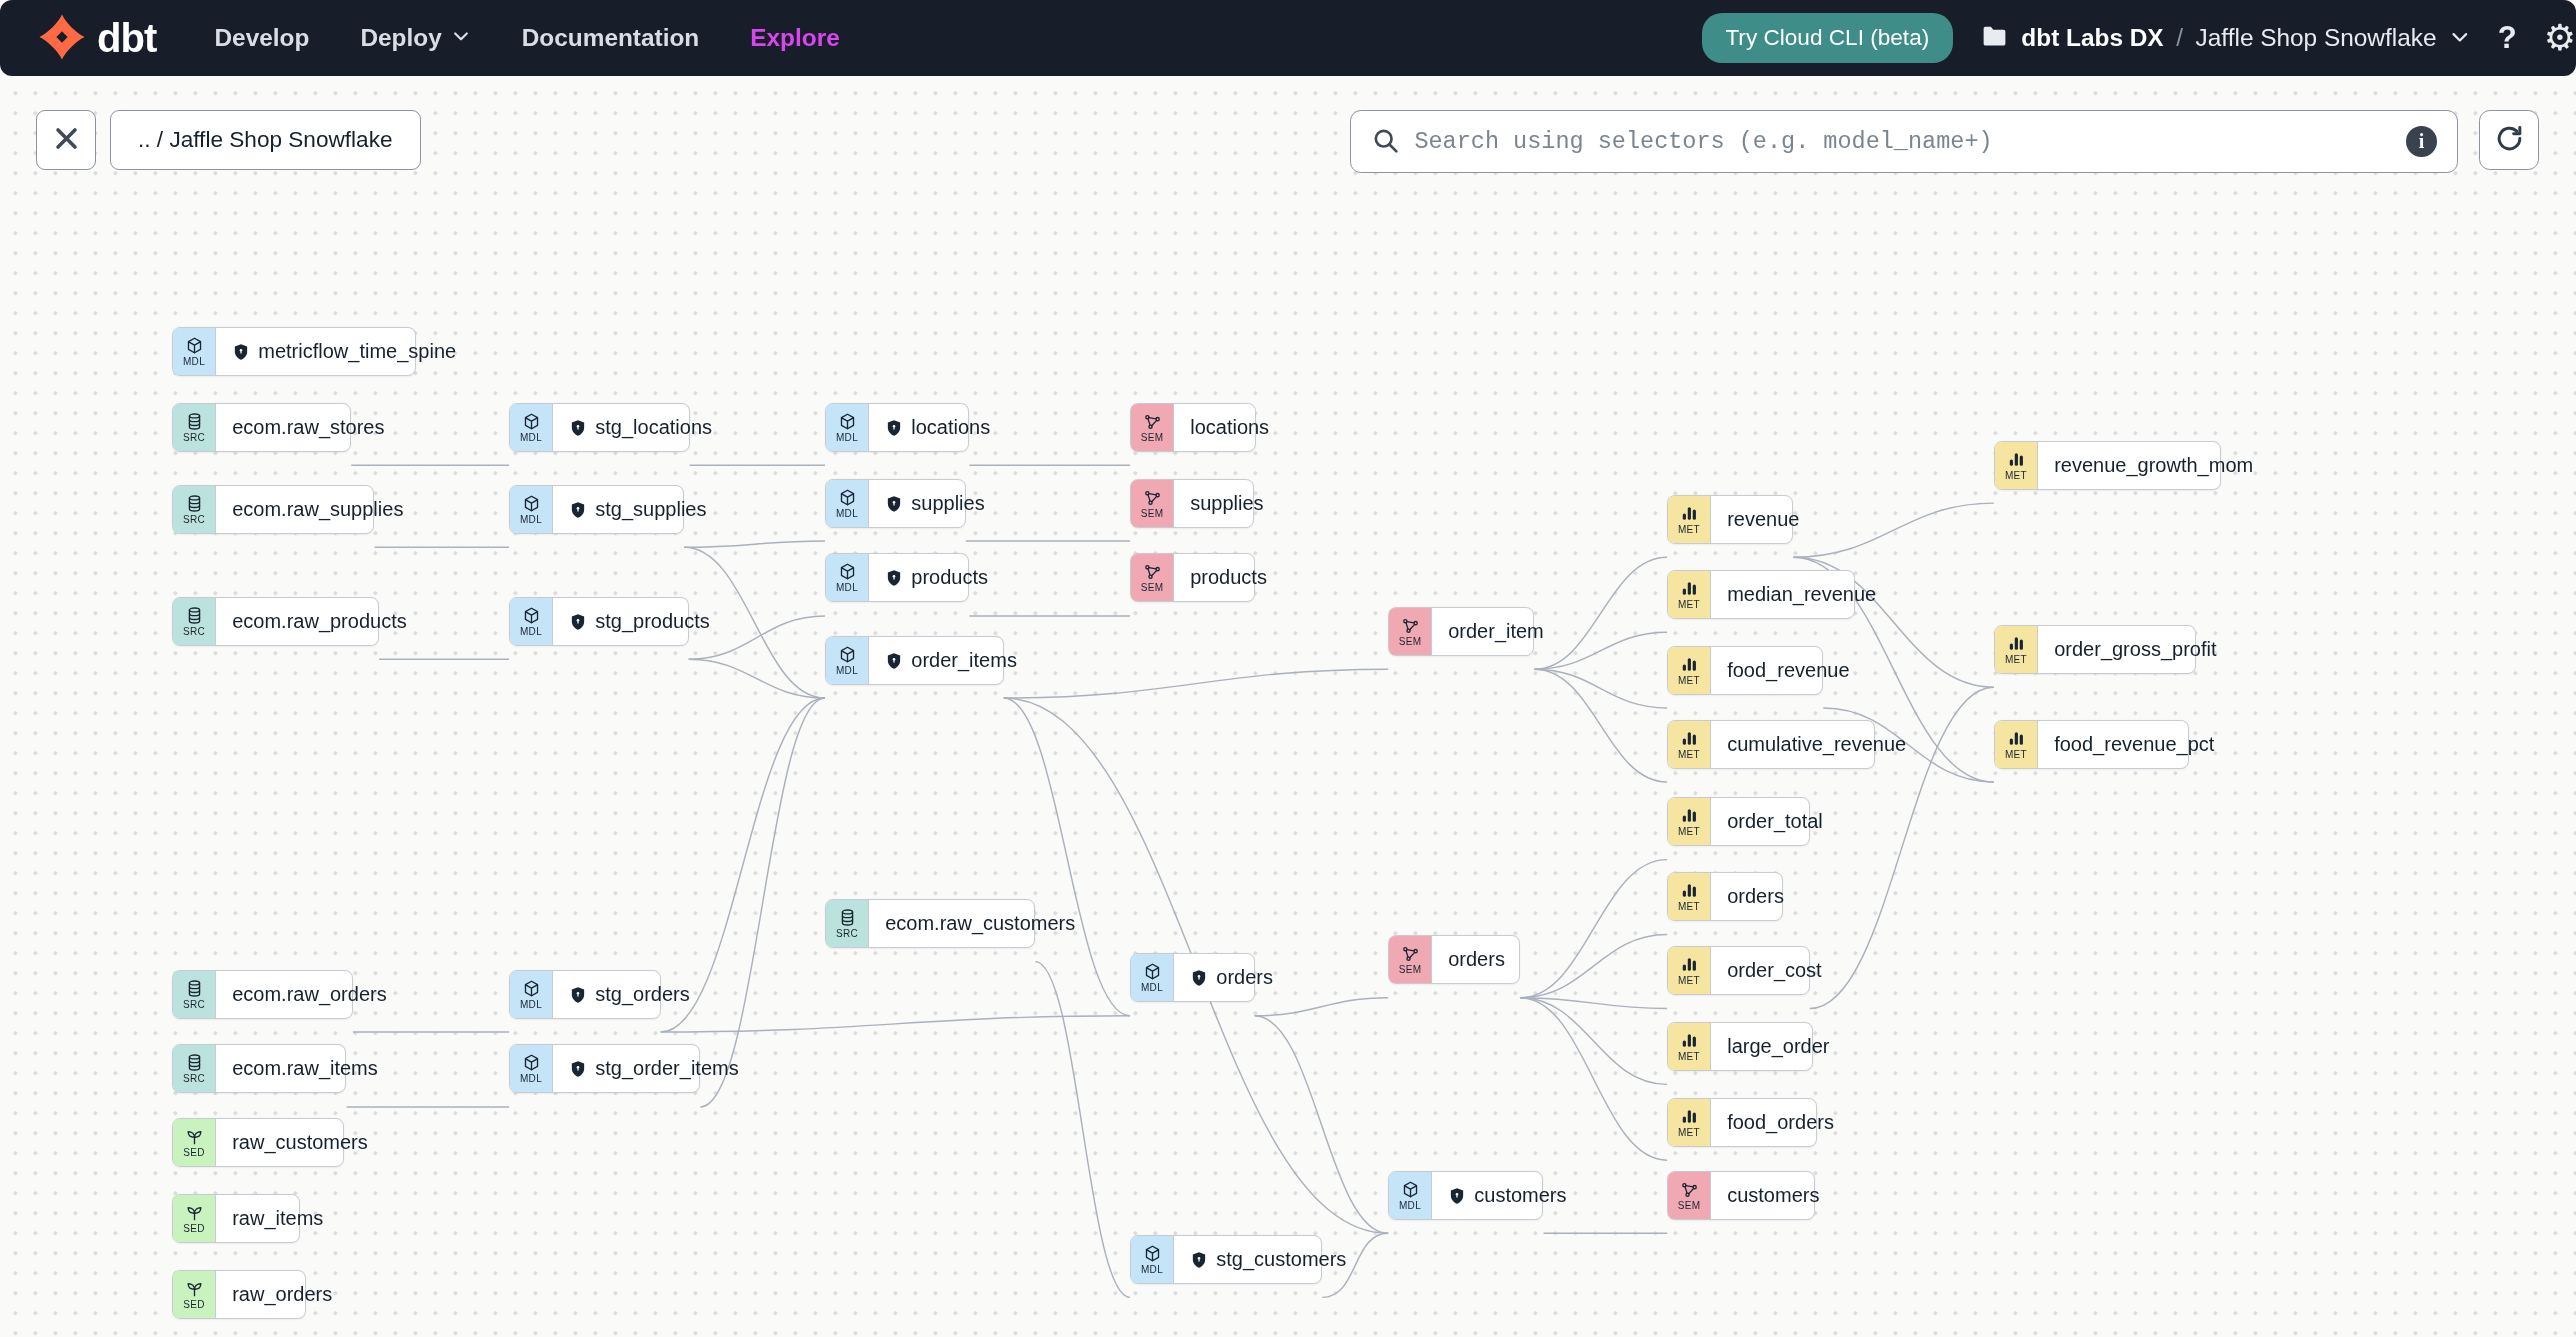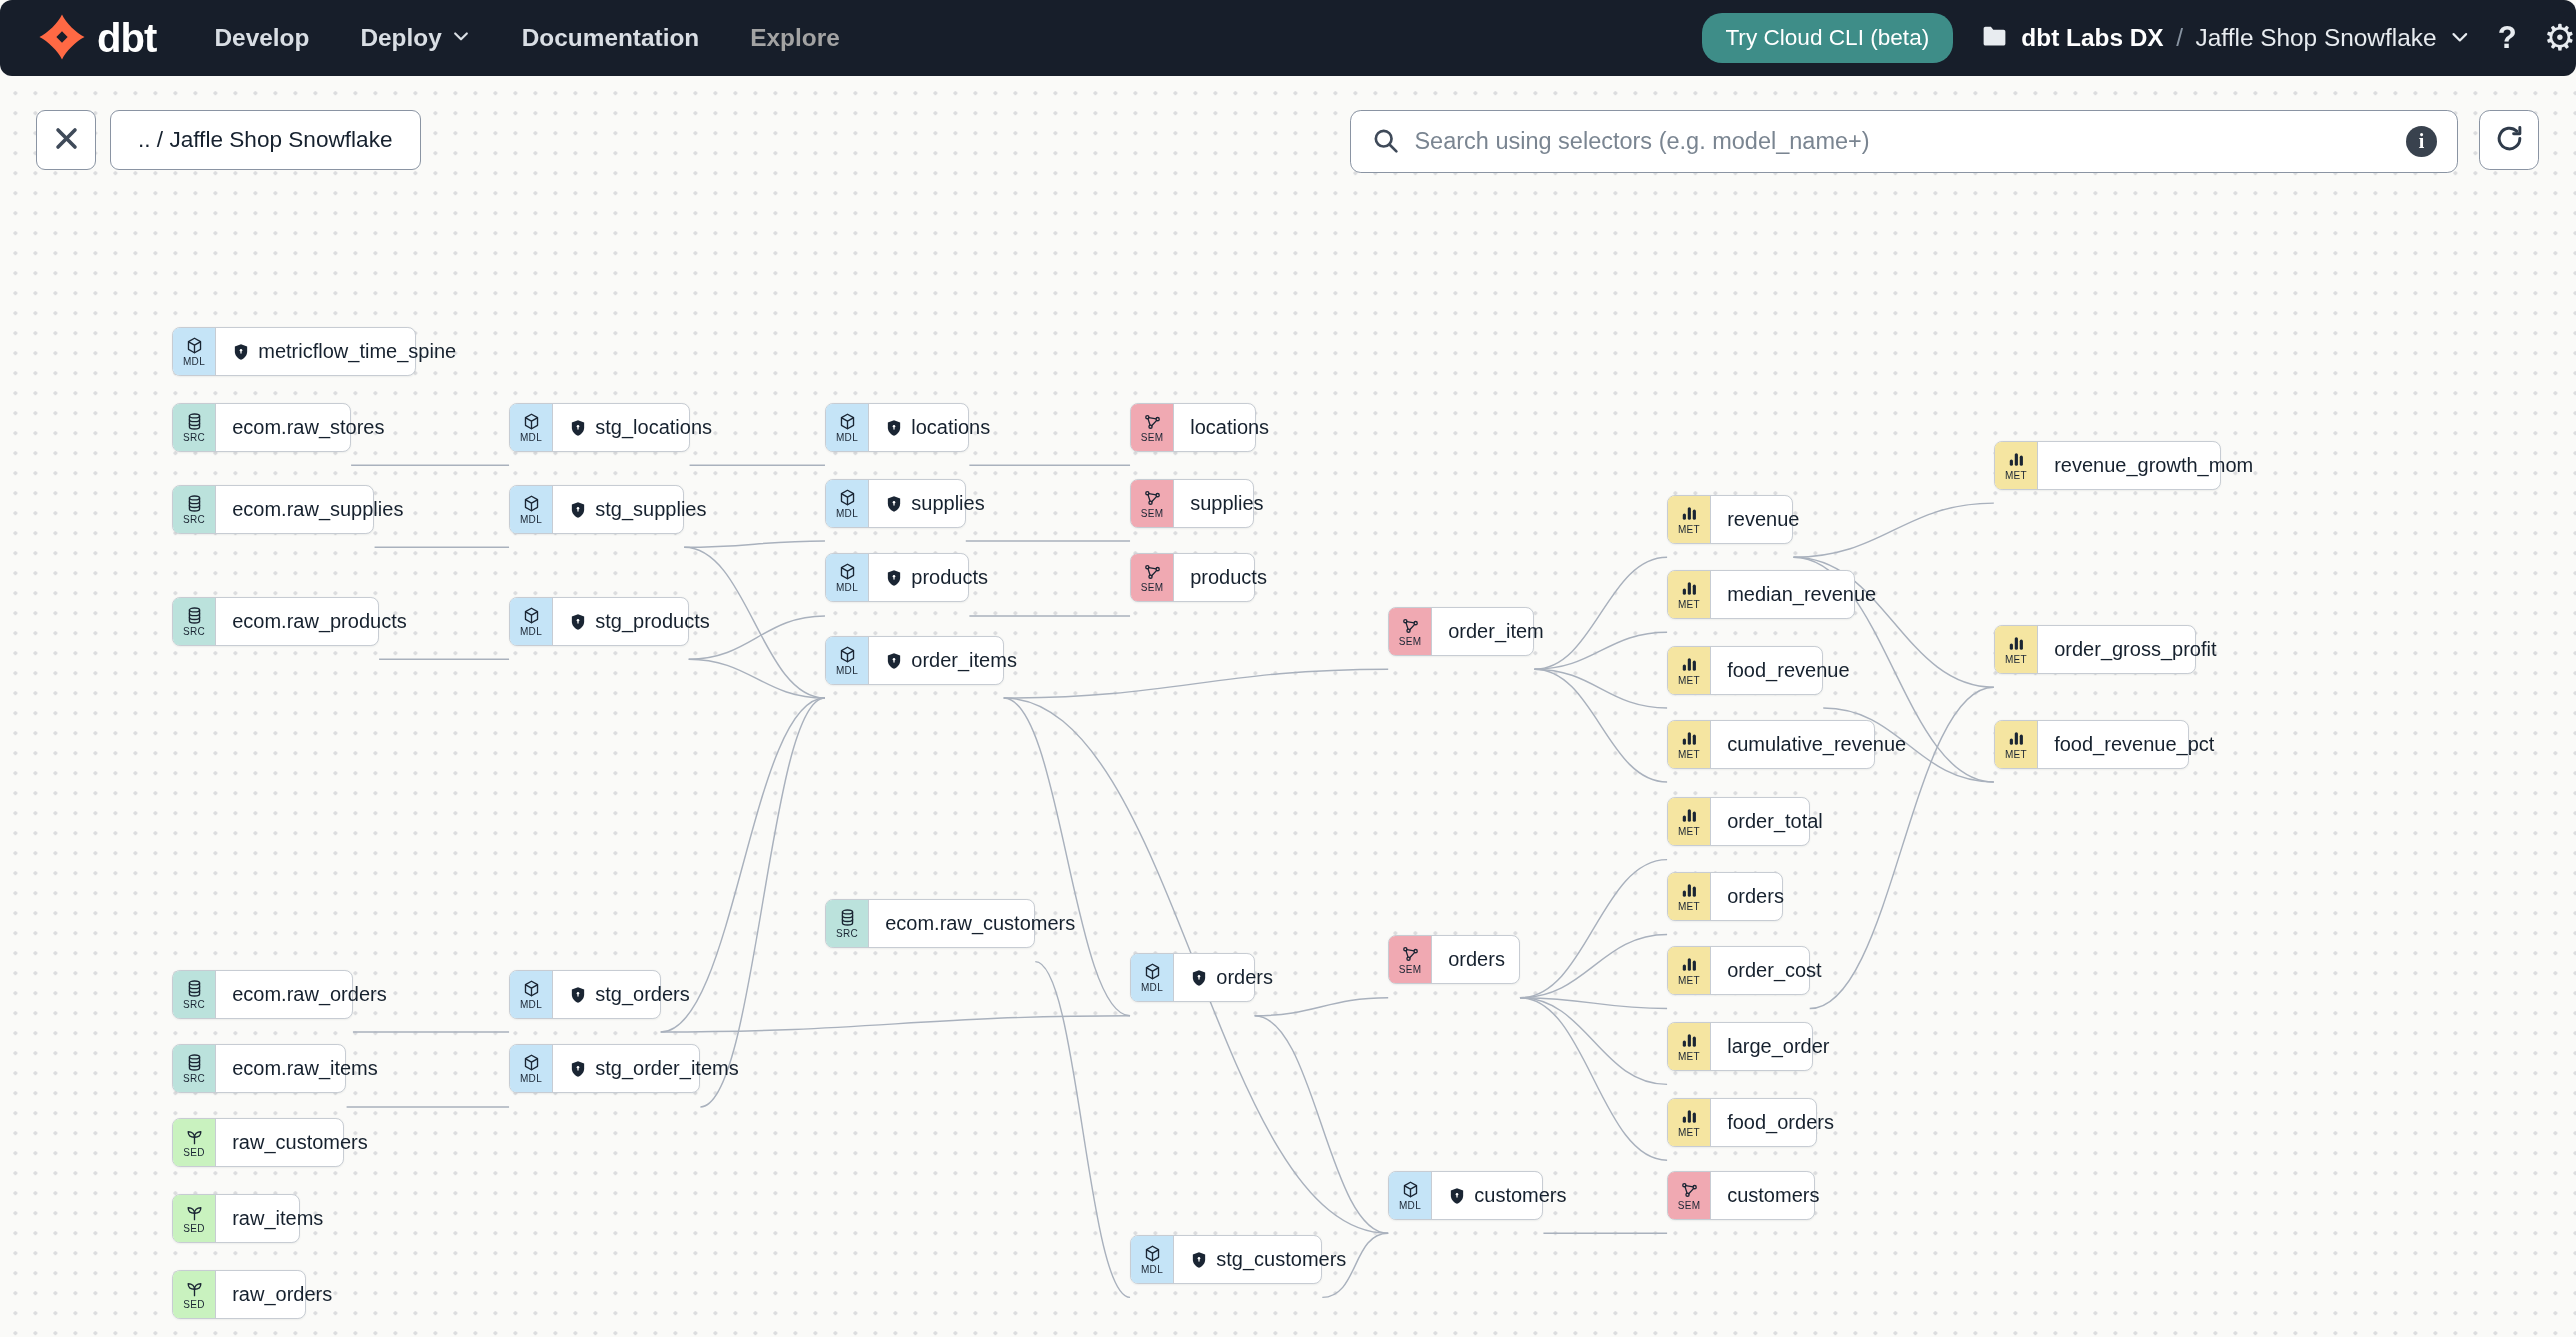--- a/index.html
+++ b/index.html
@@ -7,21 +7,21 @@
     font-family:"Liberation Sans", sans-serif; background:#FAFAF8; }
 
   
   .navbar { position:absolute; top:0; left:0; width:2576px; height:76px;
     background:#171E2A; display:flex; align-items:center; z-index:10;border-radius:12px; }
   .brand { display:flex; align-items:center; gap:9px; padding-left:36px; }
   .brand-text { color:#fff; font-weight:700; font-size:40px; letter-spacing:-0.9px; }
   .nav-items { display:flex; align-items:center; gap:51px; margin-left:58px; }
   .nav-item { color:#D9DEE4; font-weight:700; font-size:24.4px; cursor:pointer;
     display:flex; align-items:center; gap:9px; }
-  .nav-item.active { color:#a3a3a3; }
+  .nav-item.active { color:#d946ef; }
   .nav-right { margin-left:auto; display:flex; align-items:center; gap:27px; }
   .cli-btn { background:#3E8D88; color:#fff; font-size:22.6px; padding:11.7px 23.5px;
     border-radius:20px; border:none; cursor:pointer; white-space:nowrap; }
   .acct { display:flex; align-items:center; gap:12.6px; }
   .acct-name { color:#fff; font-weight:700; font-size:24.4px; }
   .acct-sep { color:#8793A1; font-size:24.4px; }
   .proj-name { color:#E8ECF0; font-size:24.4px; }
   .help-q { color:#E8ECF0; font-size:31px; font-weight:700; cursor:pointer; }
   .gear { color:#E8ECF0; font-size:36px; cursor:pointer; line-height:1; }
 
@@ -36,21 +36,21 @@
     border-radius:9px; display:flex; align-items:center; justify-content:center;
     cursor:pointer; z-index:5; }
   .close-btn { left:36px; top:34px; width:60px; height:60px; }
   .breadcrumb { position:absolute; left:110px; top:34px; height:60px; padding:0 27px;
     background:#fff; border:1.8px solid #8A94A3; border-radius:9px;
     display:flex; align-items:center; font-size:22.6px; color:#16212E; z-index:5; cursor:pointer; }
   .searchbar { position:absolute; left:1350px; top:34px; width:1108px; height:63px;
     background:#fff; border:1.8px solid #8A94A3; border-radius:10.8px;
     display:flex; align-items:center; gap:14.4px; padding:0 20px; z-index:5; }
   .searchbar input { flex:1; border:none; outline:none; font-size:23.5px;
-    color:#0369a1; font-family:Liberation Sans, sans-serif; background:transparent; }
+    color:#0369a1; font-family:Liberation Mono, monospace; background:transparent; }
   .searchbar input::placeholder { color:#7A8591; }
   .info-dot { width:31px; height:31px; border-radius:50%; background:#39424E; color:#fff;
     display:flex; align-items:center; justify-content:center; font-size:20px;
     font-weight:700; font-family:"Liberation Serif",serif; cursor:pointer; }
   .refresh-btn { left:2479px; top:34px; width:60px; height:60px; border-radius:10.8px; }
 
   
   #edge-layer { position:absolute; top:0; left:0; pointer-events:none; z-index:1; }
   .node { position:absolute; height:49px; background:#fff; border:1.4px solid #C7CCD3;
     border-radius:8.1px; display:flex; z-index:2; cursor:pointer;

